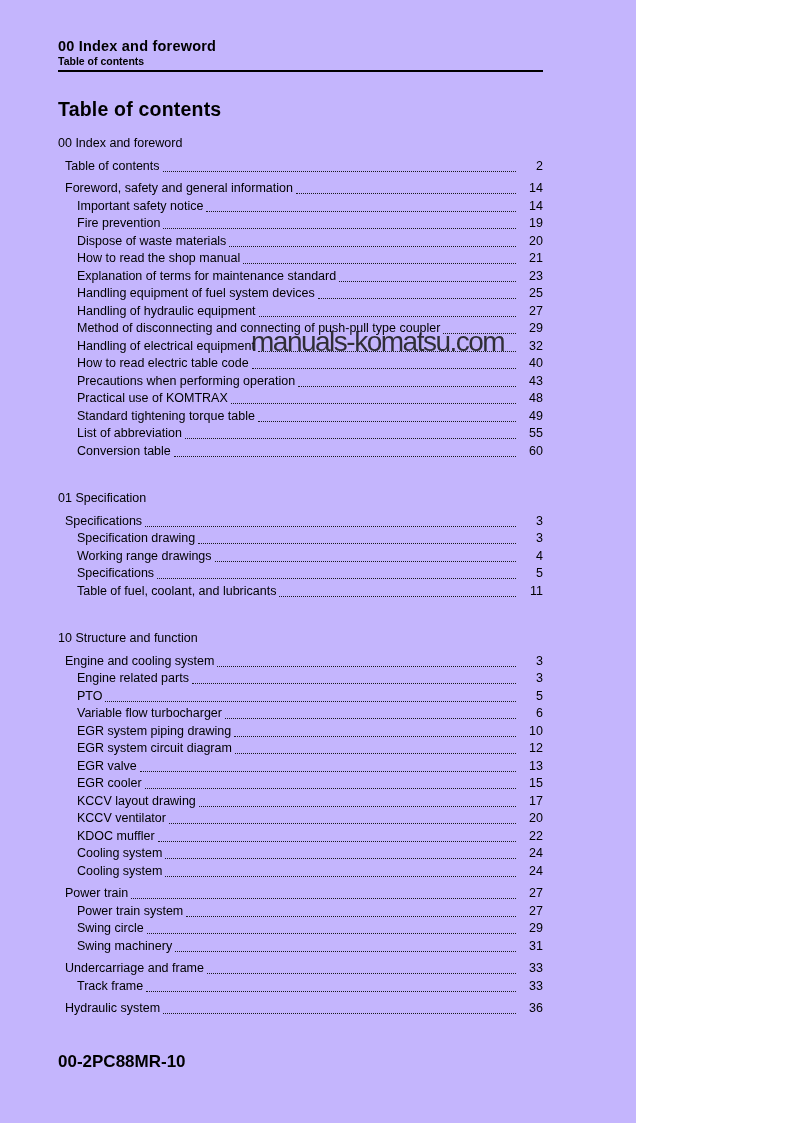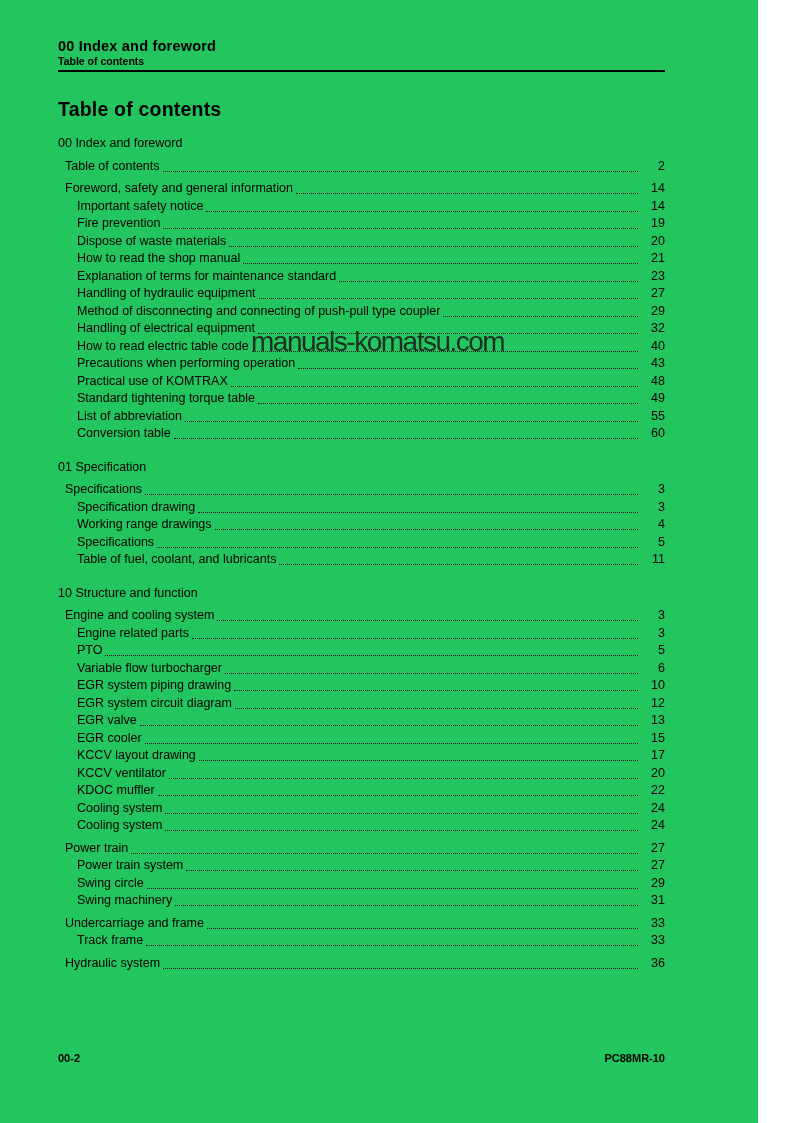--- a/index.html
+++ b/index.html
@@ -4,23 +4,23 @@
 <style>
   html, body {
     margin: 0;
     padding: 0;
     background: #ffffff;
     font-family: "Liberation Sans", sans-serif;
     color: #000000;
   }
   .page {
     position: relative;
-    width: 758px;
+    width: 636px;
     height: 1123px;
-    background: #22c55e;
+    background: #c4b5fd;
     overflow: hidden;
     box-sizing: border-box;
     padding: 38px 93px 0 58px;
   }
   
   .run-head { margin: 0; }
   .run-head-title {
     font-size: 14.5px;
     font-weight: bold;
     line-height: 17px;
@@ -38,21 +38,21 @@
   }
   
   .page-title {
     margin: 26px 0 0 0;
     font-size: 19.5px;
     font-weight: bold;
     letter-spacing: 0.2px;
   }
   
   .toc { margin-top: 14px; }
-  .toc-section { margin-top: 16px; }
+  .toc-section { margin-top: 30px; }
   .toc-section:first-child { margin-top: 0; }
   .toc-heading {
     font-size: 12.5px;
     line-height: 17.5px;
   }
   .toc-row {
     display: flex;
     align-items: flex-end;
     font-size: 12.5px;
     line-height: 17.5px;
@@ -83,22 +83,22 @@
     white-space: nowrap;
     pointer-events: none;
   }
   
   .page-footer {
     position: absolute;
     left: 58px;
     right: 93px;
     top: 1052px;
     display: flex;
-    justify-content: space-between;
-    font-size: 11px;
+    justify-content: flex-start;
+    font-size: 17px;
     font-weight: bold;
   }
 </style>
 </head>
 <body>
 
 <div class="page">
 
   <header class="run-head">
     <div class="run-head-title">00 Index and foreword</div>
@@ -147,20 +147,25 @@
     <span class="leader"></span>
     <span class="toc-page">21</span>
   </div>
 
   <div class="toc-row level-2">
     <span class="toc-title">Explanation of terms for maintenance standard</span>
     <span class="leader"></span>
     <span class="toc-page">23</span>
   </div>
 
+  <div class="toc-row level-2">
+    <span class="toc-title">Handling equipment of fuel system devices</span>
+    <span class="leader"></span>
+    <span class="toc-page">25</span>
+  </div>
 
 
   <div class="toc-row level-2">
     <span class="toc-title">Handling of hydraulic equipment</span>
     <span class="leader"></span>
     <span class="toc-page">27</span>
   </div>
 
   <div class="toc-row level-2">
     <span class="toc-title">Method of disconnecting and connecting of push-pull type coupler</span>

